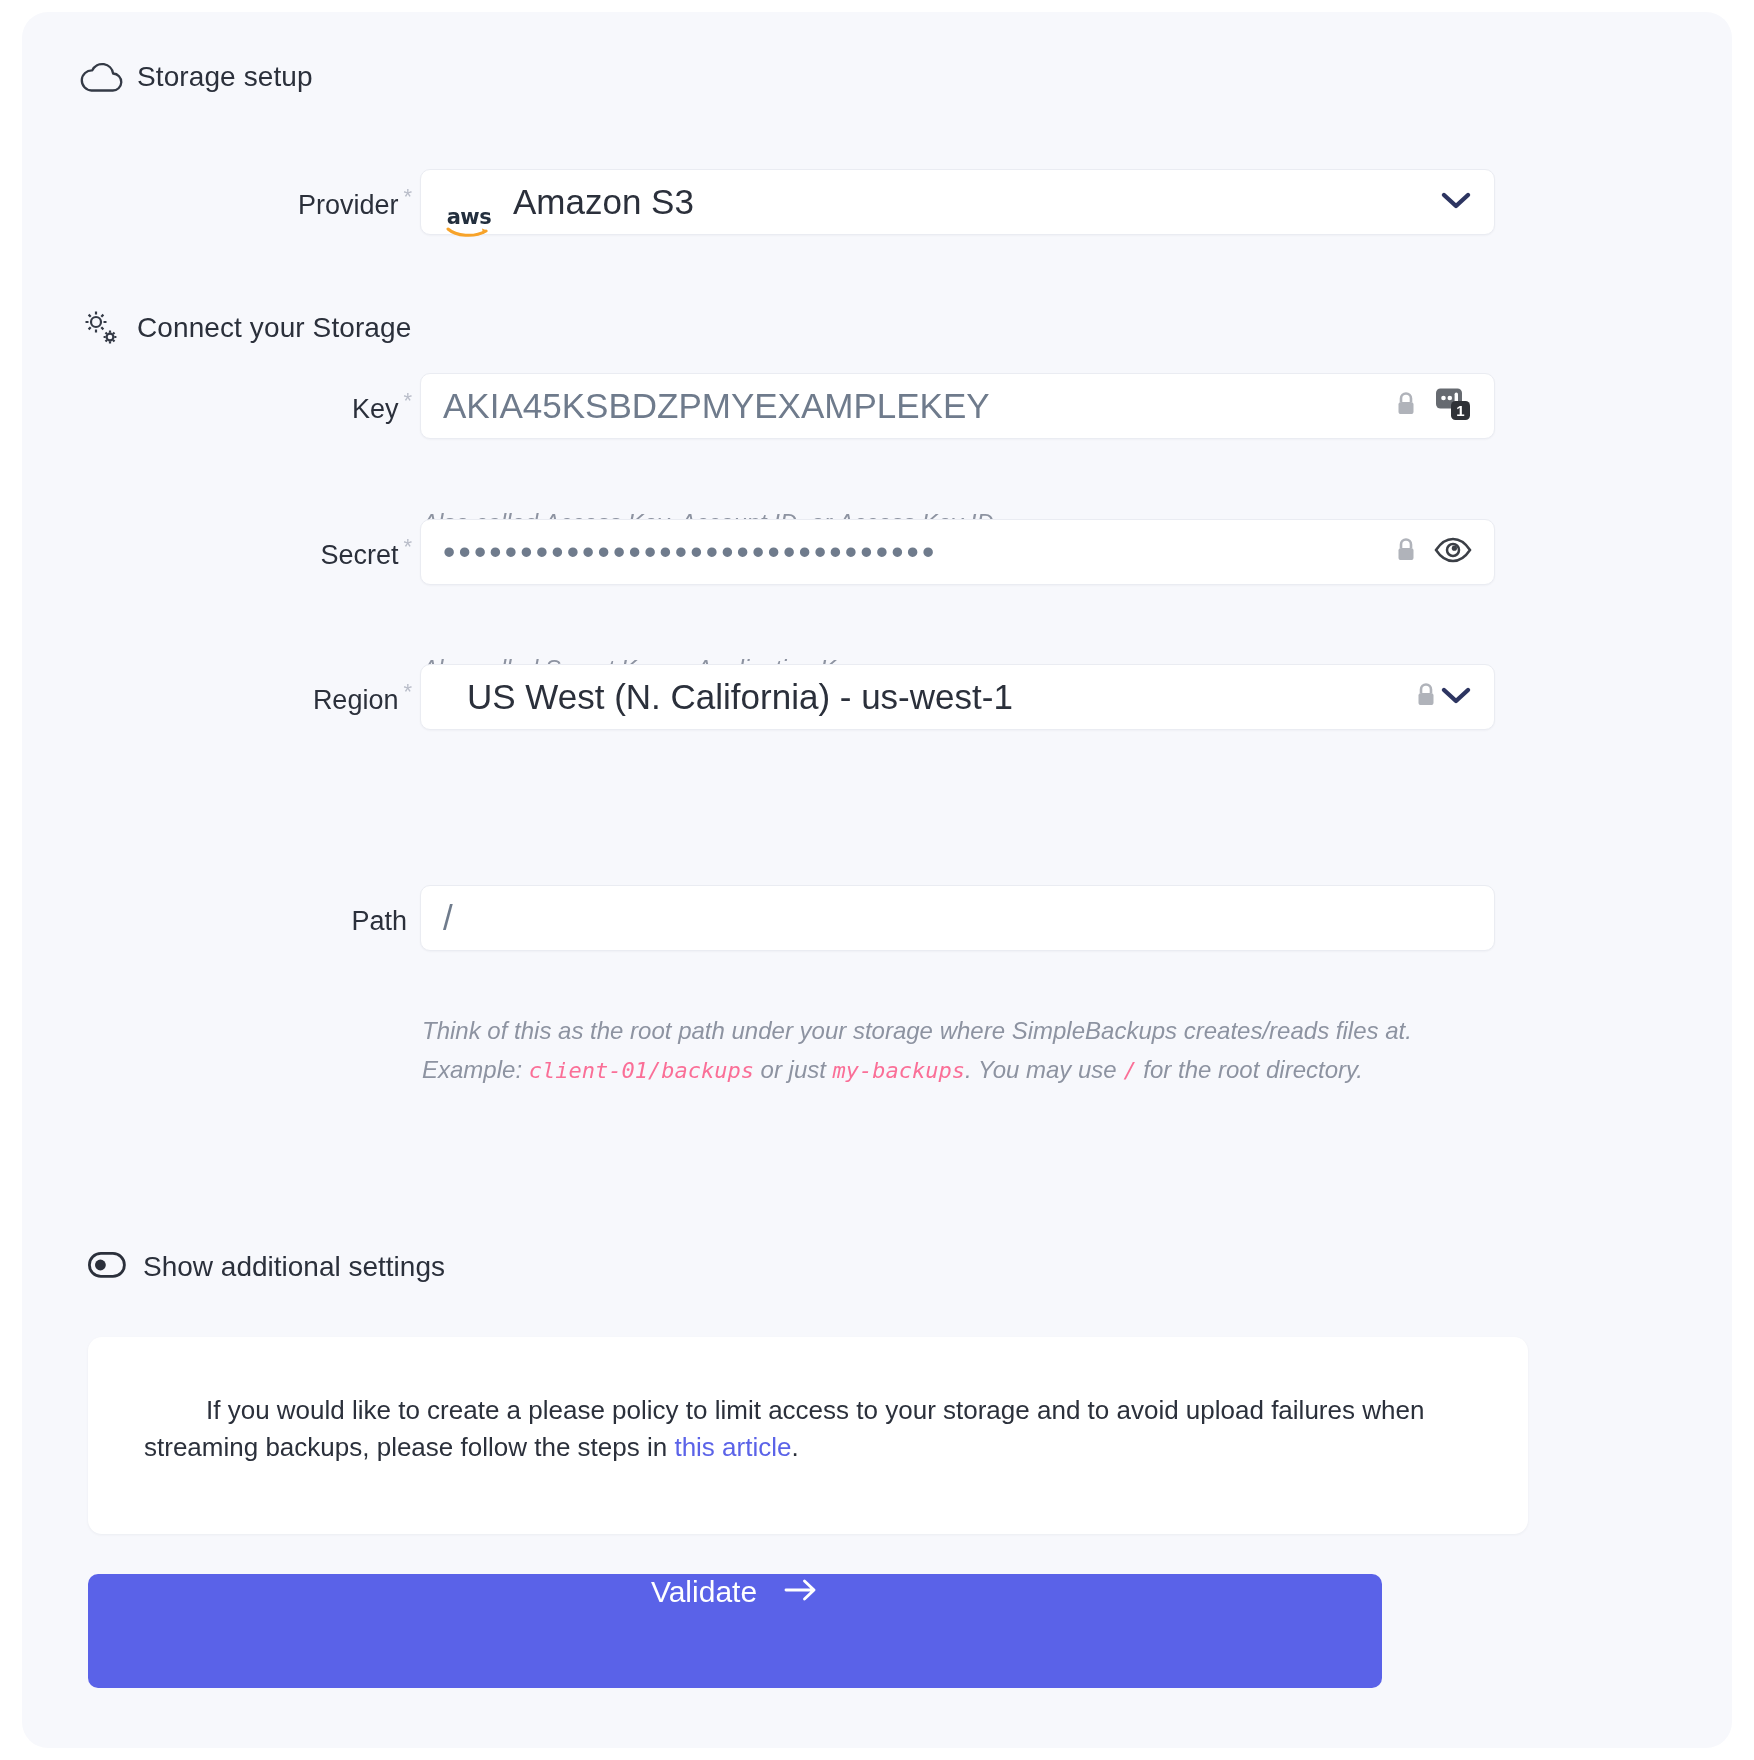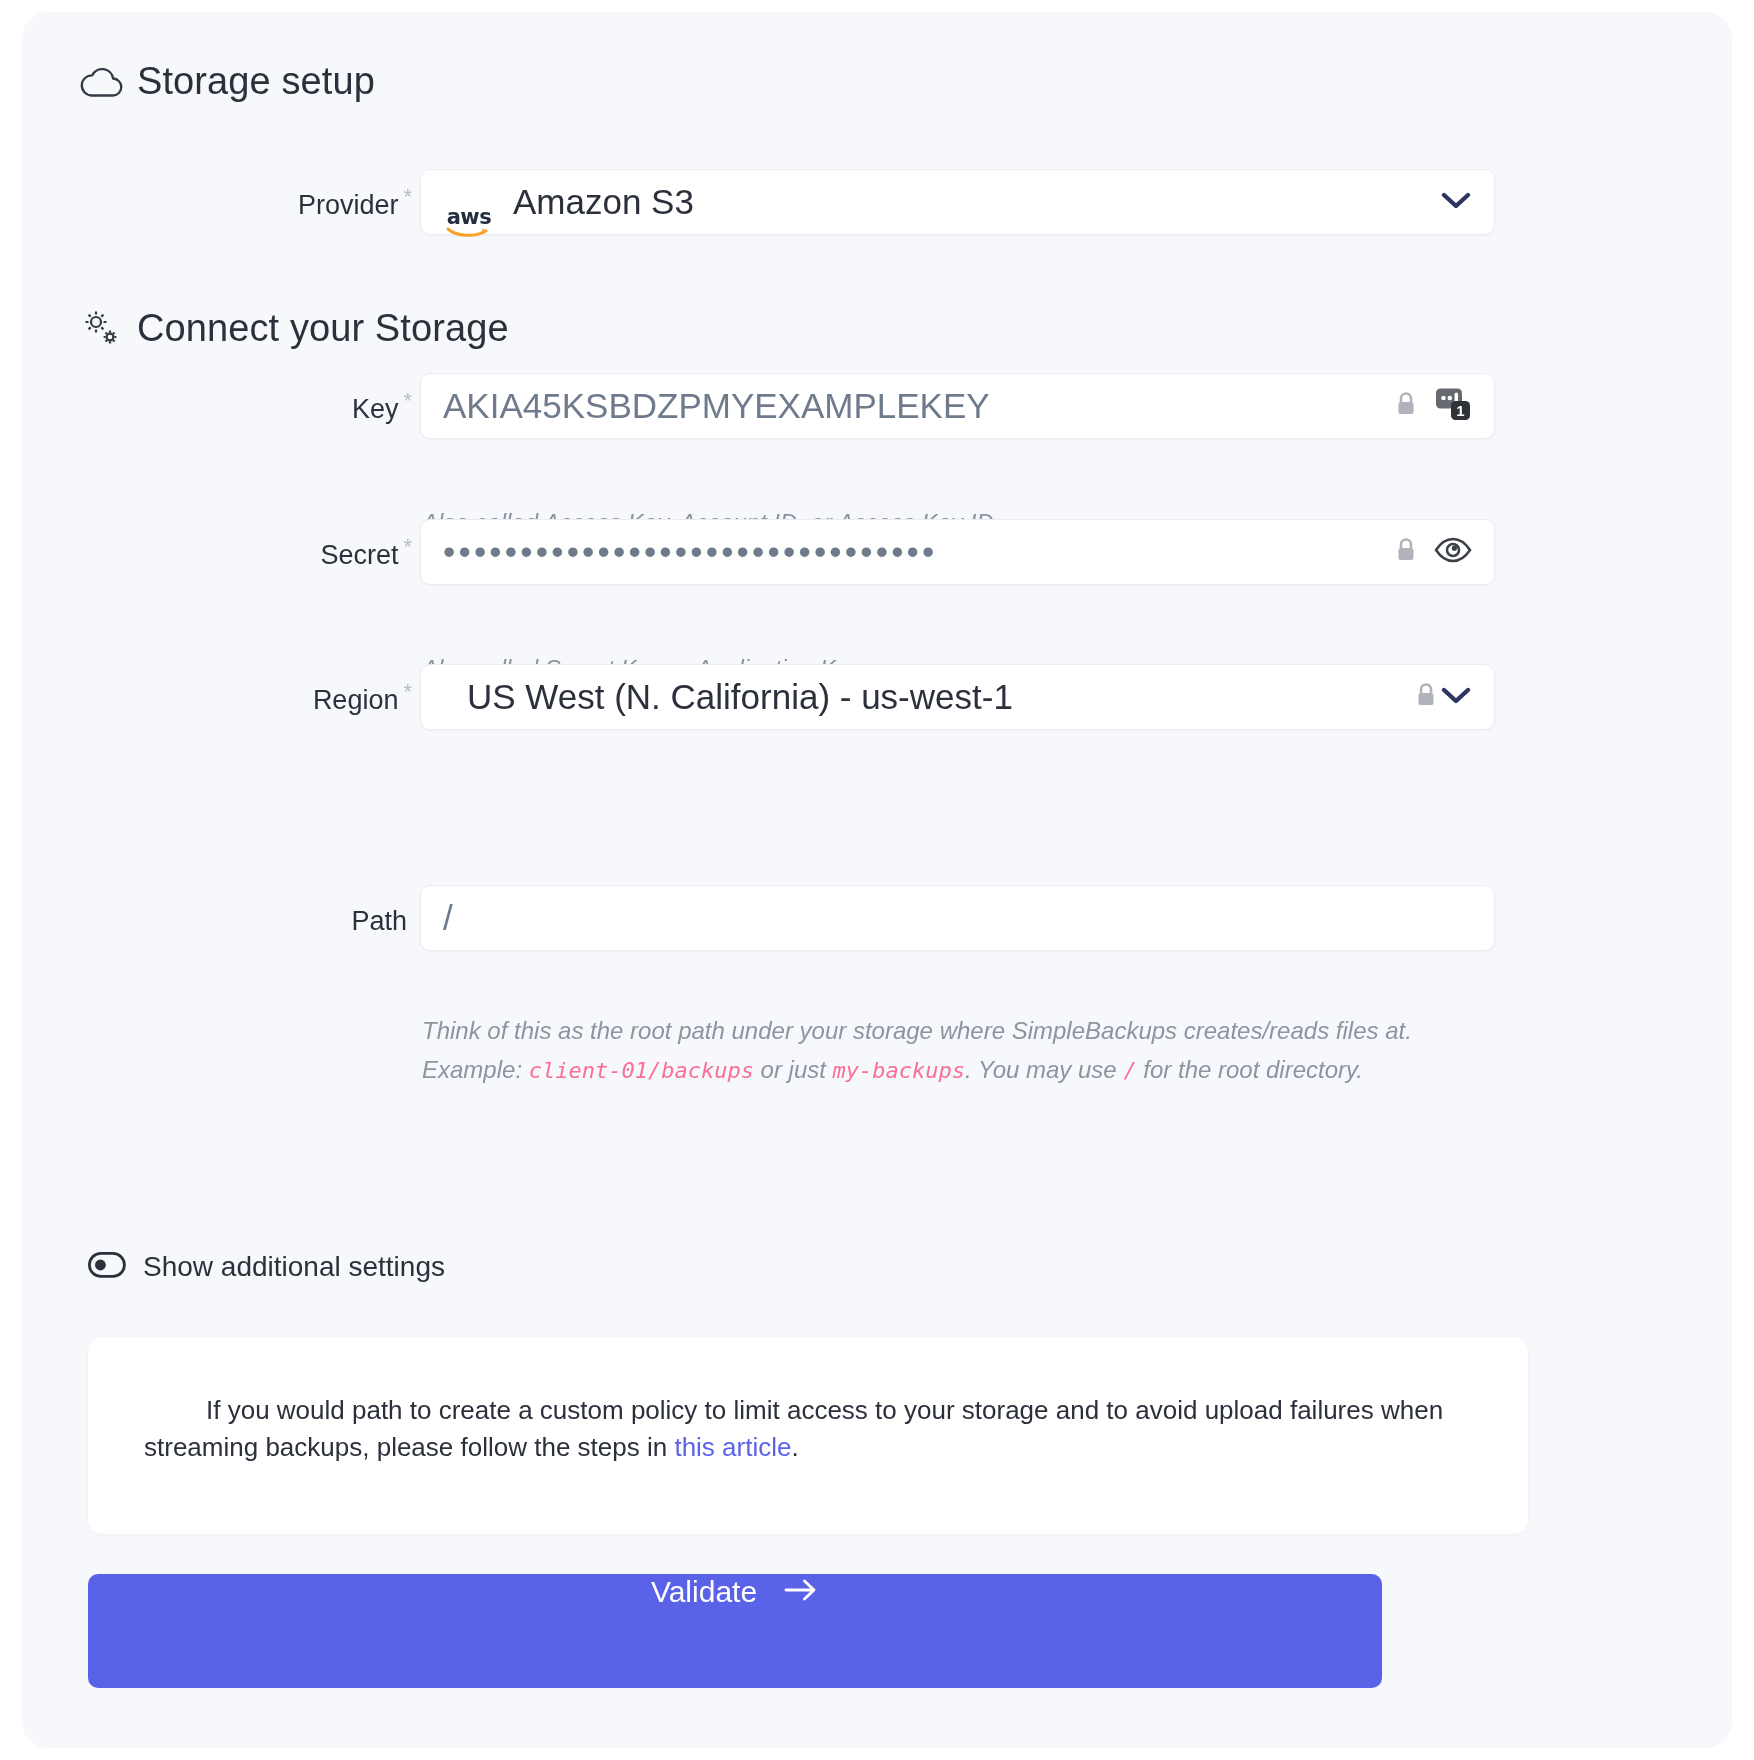--- a/index.html
+++ b/index.html
@@ -28,21 +28,21 @@
     gap: 0;
   }
   .section-head .ico {
     width: 70px;
     display: flex;
     justify-content: center;
     align-items: center;
     color: #2f3542;
   }
   .section-head .title {
-    font-size: 38px;
+    font-size: 28px;
     color: #2b303b;
     letter-spacing: .1px;
   }
   #storage-setup-head { left: 45px; top: 48px; }
   #connect-storage-head { left: 45px; top: 252px; margin-top: 42px; }
 
   
   .row {
     position: absolute;
     left: 0; right: 0;
@@ -309,21 +309,21 @@
       <svg width="38" height="26" viewBox="0 0 38 26">
         <rect x="1.4" y="1.4" width="35" height="23" rx="11.5" fill="none" stroke="#2b303b" stroke-width="2.8"></rect>
         <circle cx="12.4" cy="13" r="5.4" fill="#2b303b"></circle>
       </svg>
     </span>
     <span class="tg-label">Show additional settings</span>
   </div>
 
   <div class="notice">
 
-    <div class="ntext"><span>If you would path to create a custom policy to limit access to your storage and to avoid upload failures when streaming backups, please follow the steps in </span><a href="#">this article</a><span>.</span></div>
+    <div class="ntext"><span>If you would like to create a please policy to limit access to your storage and to avoid upload failures when streaming backups, please follow the steps in </span><a href="#">this article</a><span>.</span></div>
   </div>
 
   <button id="validate-button">
     <span>Validate</span>
     <span>
       <svg width="36" height="24" viewBox="0 0 36 24">
         <path d="M3 12h28M21.5 3l9.5 9-9.5 9" fill="none" stroke="#ffffff" stroke-width="2.9" stroke-linecap="round" stroke-linejoin="round"></path>
       </svg>
     </span>
   </button>

